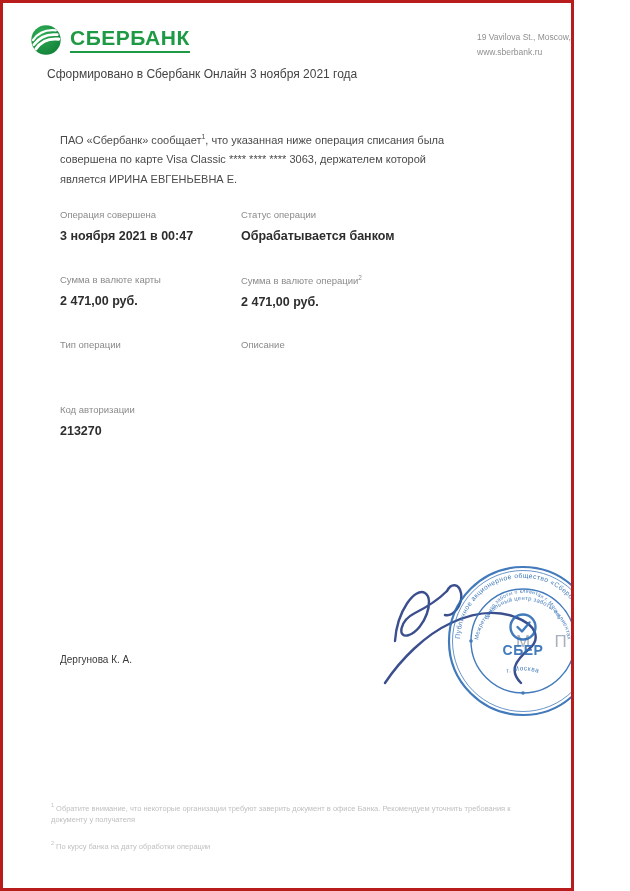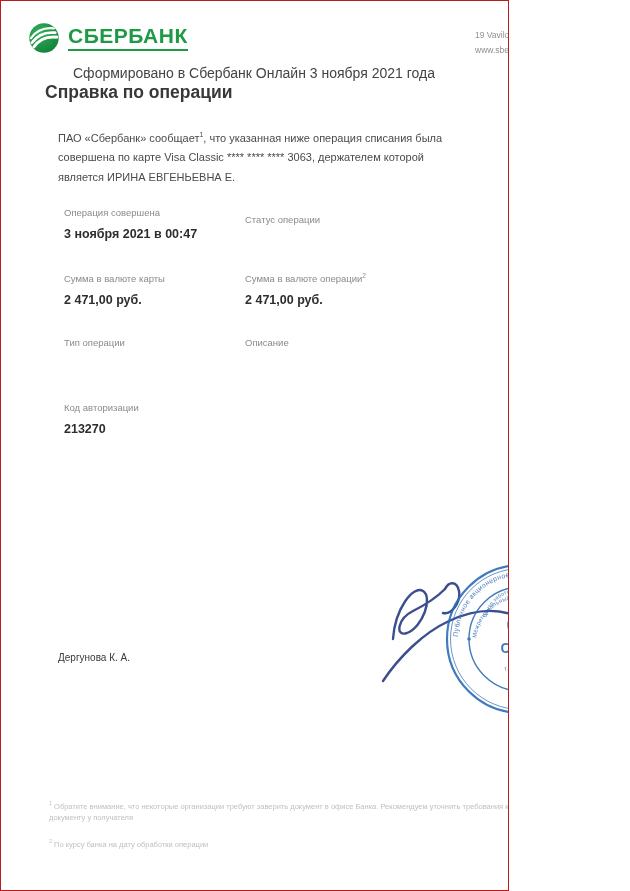--- a/index.html
+++ b/index.html
@@ -1,42 +1,42 @@
 <!DOCTYPE html>
 <html><head>
 <meta charset="utf-8">
 <style>
   * { margin: 0; padding: 0; box-sizing: border-box; }
   html, body { background: #fff; }
   body { font-family: "Liberation Sans", sans-serif; }
   .page {
-    position: relative; width: 509px; height: 891px;
-    background: #fff; border: 1px solid #b91c1c; overflow: hidden;
+    position: relative; width: 574px; height: 891px;
+    background: #fff; border: 3px solid #b91c1c; overflow: hidden;
   }
 
   
   .logo { position: absolute; left: 26px; top: 20px; display: flex; align-items: center; gap: 7px; }
   .logo-text {
     font-size: 21px; font-weight: 700; letter-spacing: 0.5px;
     color: #1f9a44; border-bottom: 2px solid #1f9a44; padding-bottom: 3px; line-height: 1;
   }
   .contact { position: absolute; top: 27px; font-size: 8.5px; color: #909090; line-height: 1.8; }
   .contact-ru { left: 334px; }
   .contact-en { left: 474px; }
   .contact-line { display: flex; align-items: center; gap: 4px; white-space: nowrap; }
   .contact-icon { flex: 0 0 auto; display: inline-flex; }
 
-  .generated { position: absolute; left: 44px; top: 64px; font-size: 14px; color: #444; margin-left: 28px; }
+  .generated { position: absolute; left: 44px; top: 64px; font-size: 12px; color: #444; }
   .doc-title { position: absolute; left: 44px; top: 81px; font-size: 17.5px; font-weight: 700; color: #383838; }
 
   .intro { position: absolute; left: 57px; top: 128px; width: 415px; font-size: 11px; color: #4a4a4a; line-height: 1.75; }
   .intro sup { font-size: 7px; }
 
   
-  .field-row { position: absolute; left: 63px; display: flex; align-items: center; }
+  .field-row { position: absolute; left: 57px; display: flex; }
   .field { width: 181px; }
   .field-label { font-size: 9.5px; color: #8a8a8a; margin-bottom: 9px; }
   .field-label sup { font-size: 6.5px; }
   .field-value { font-size: 12.5px; font-weight: 700; color: #2d2d2d; white-space: nowrap; }
   .row-1 { top: 206px; }
   .row-2 { top: 271px; }
   .row-3 { top: 336px; }
   .row-4 { top: 401px; }
 
   
@@ -81,31 +81,31 @@
   <div class="contact contact-en">
     <div class="contact-line">
         <span>19 Vavilova St., Moscow, 117997</span>
       </div>
     <div class="contact-line">
         <span>www.sberbank.ru</span>
       </div>
   </div>
 
   <div class="generated">Сформировано в Сбербанк Онлайн 3 ноября 2021 года</div>
-  <h1 class="doc-title">Справка по операции</h1>
 
   <p class="intro"><span>ПАО «Сбербанк» сообщает</span><sup>1</sup><span>, что указанная ниже операция списания была совершена по карте Visa Classic **** **** **** 3063, держателем которой является ИРИНА ЕВГЕНЬЕВНА Е.</span></p>
 
   <div class="field-row row-1">
     <div class="field">
       <div class="field-label">Операция совершена</div>
       <div class="field-value">3 ноября 2021 в 00:47</div>
     </div>
     <div class="field">
       <div class="field-label">Статус операции</div>
+      <div class="field-value">Обрабатывается банком</div>
     </div>
   </div>
 
   <div class="field-row row-2">
     <div class="field">
       <div class="field-label">Сумма в валюте карты</div>
       <div class="field-value">2 471,00 руб.</div>
     </div>
     <div class="field">
       <div class="field-label"><span>Сумма в валюте операции</span><sup>2</sup></div>

